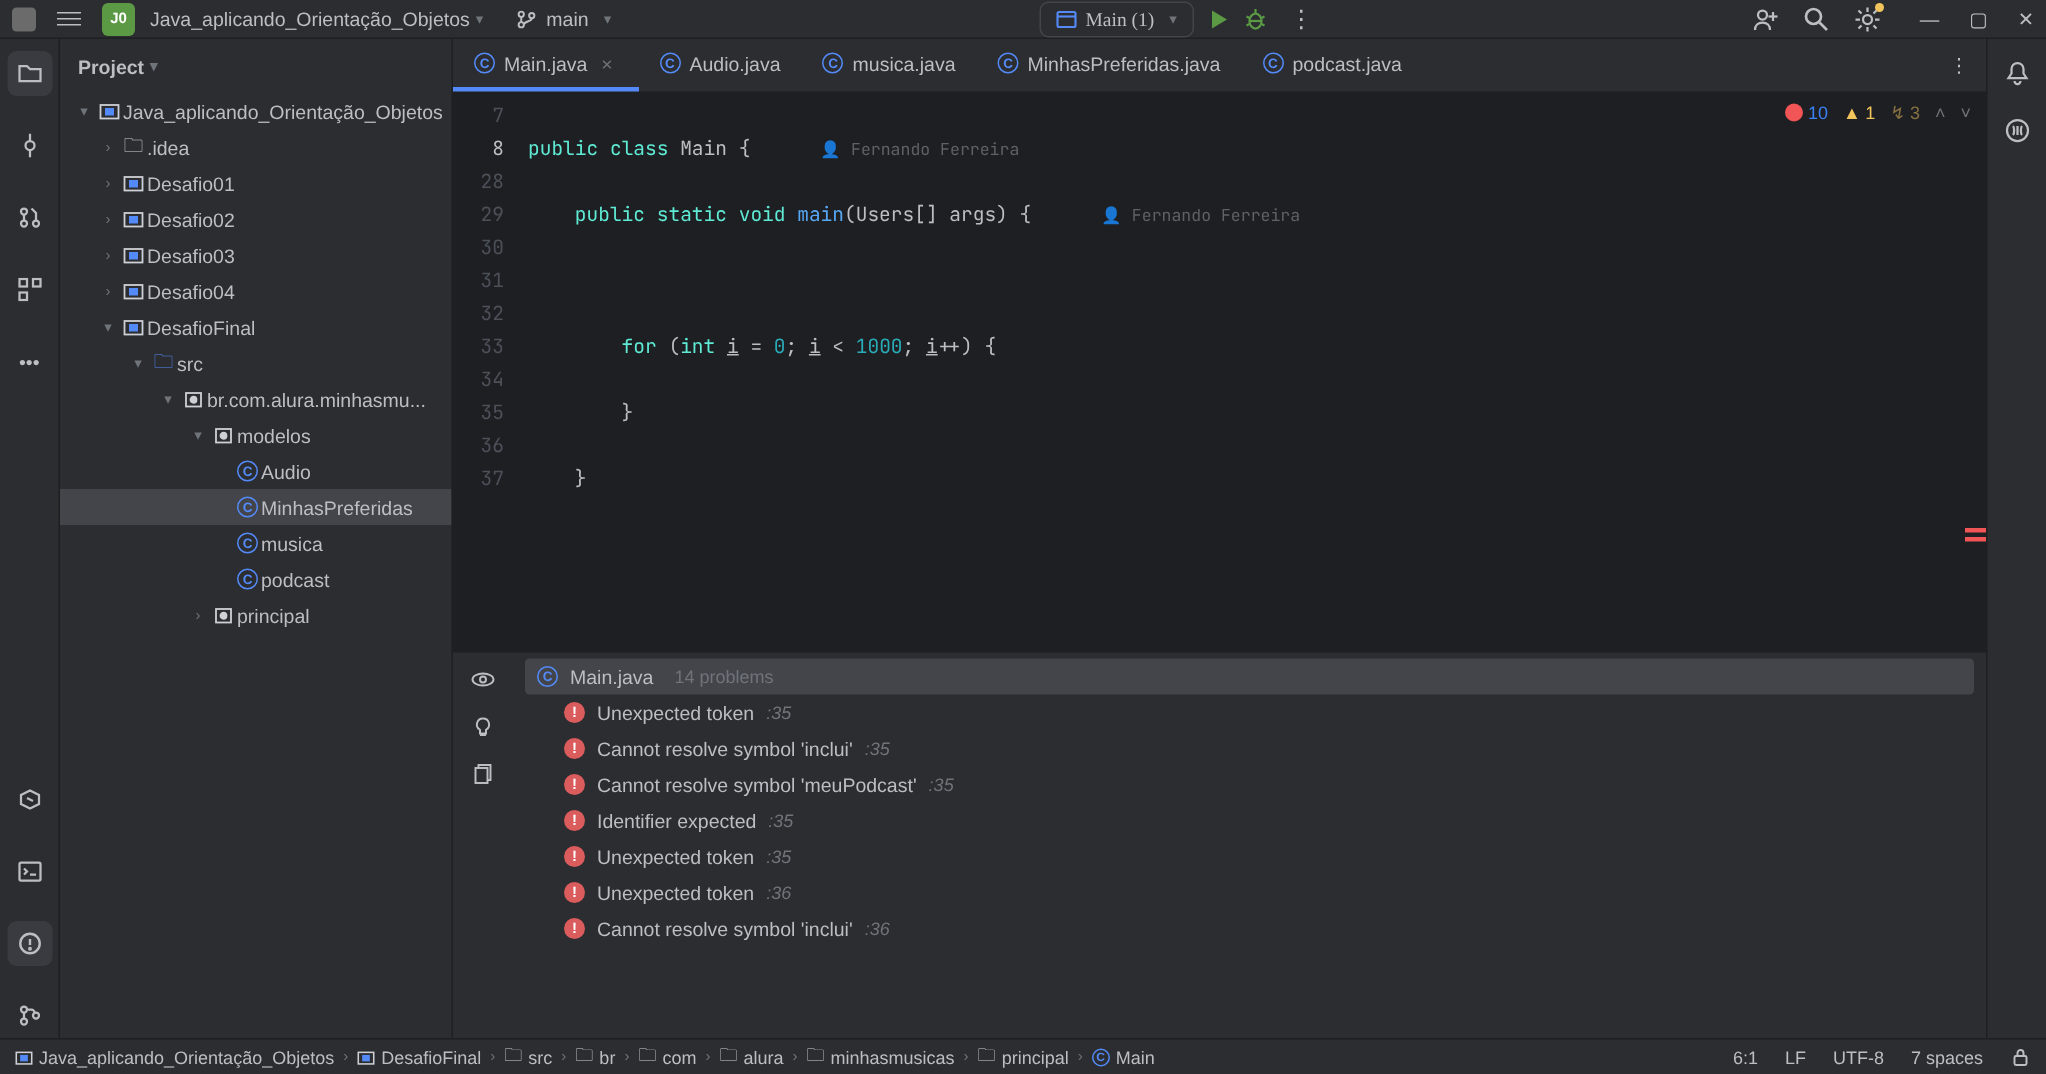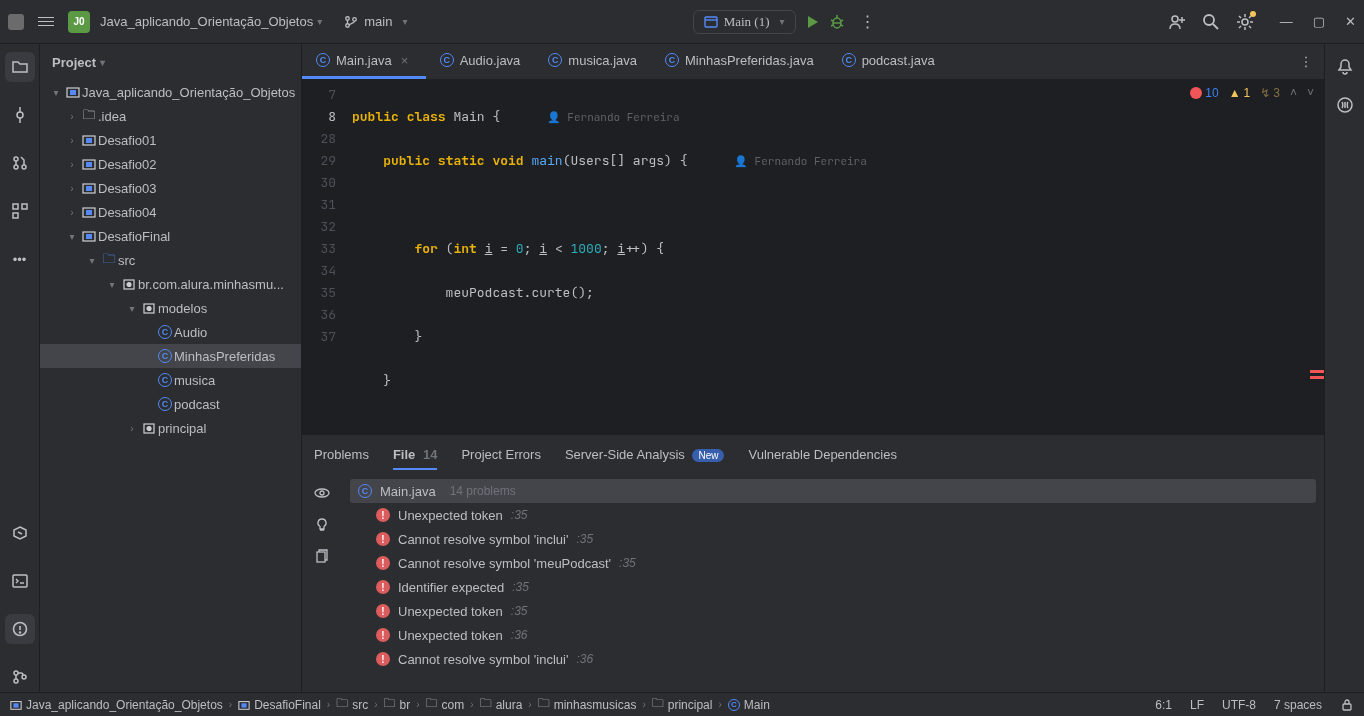--- a/index.html
+++ b/index.html
@@ -10,21 +10,21 @@
       font-size: 13px;
       width: 1364px;
       height: 716px;
       overflow: hidden;
       display: flex;
       flex-direction: column;
     }
     
     
     .titlebar {
-      height: 44px;
+      height: 26px;
       background: #2b2d30;
       display: flex;
       align-items: center;
       padding: 0 8px;
       border-bottom: 1px solid #1e1f22;
     }
     .titlebar-left { display: flex; align-items: center; gap: 10px; }
     .app-icon { width: 16px; height: 16px; background: #6b6b6b; border-radius: 3px; }
     .hamburger { display: flex; flex-direction: column; gap: 3px; cursor: pointer; padding: 4px; }
     .hamburger span { width: 16px; height: 1px; background: #bcbec4; }
@@ -132,21 +132,21 @@
     }
     .gutter-line { height: 22px; padding-right: 16px; line-height: 22px; }
     .code {
       flex: 1; background: #1e1f22;
       font-family: "JetBrains Mono", Consolas, monospace;
       font-size: 13px; line-height: 22px;
       padding-top: 4px; white-space: pre;
       overflow: hidden;
     }
     .code-line { height: 22px; }
-    .kw { color: #eab308; font-weight: bold; }
+    .kw { color: #5eead4; }
     .mtd { color: #56a8f5; }
     .num { color: #2aacb8; }
     .author { color: #5f6163; font-size: 11px; }
     
     .editor-widgets {
       position: absolute; top: 6px; right: 10px;
       display: flex; gap: 10px; align-items: center;
       font-size: 12px;
     }
     .ew-error { color: #3b82f6; display: flex; align-items: center; gap: 3px; }
@@ -550,21 +550,20 @@
         <div class="gutter-line">34</div>
         <div class="gutter-line">35</div>
         <div class="gutter-line">36</div>
         <div class="gutter-line">37</div>
       </div>
       <div class="code">
 <div class="code-line"><span class="kw">public</span><span> </span><span class="kw">class</span><span> Main {      </span><span class="author">👤 </span><span class="author">Fernando Ferreira</span></div>
 <div class="code-line"><span>    </span><span class="kw">public</span><span> </span><span class="kw">static</span><span> </span><span class="kw">void</span><span> </span><span class="mtd">main</span><span>(Users[] args) {      </span><span class="author">👤 </span><span class="author">Fernando Ferreira</span></div>
 <div class="code-line"></div>
 <div class="code-line"><span>        </span><span class="kw">for</span><span> (</span><span class="kw">int</span><span> </span><span style="text-decoration:underline">i</span><span> = </span><span class="num">0</span><span>; </span><span style="text-decoration:underline">i</span><span> &lt; </span><span class="num">1000</span><span>; </span><span style="text-decoration:underline">i</span><span>++) {</span></div>
-<div class="code-line">            meuPodcast.curte();</div>
 <div class="code-line">        }</div>
 <div class="code-line">    }</div>
 <div class="code-line"></div>
 
 
 
 
       </div>
       <div class="editor-right-stripe">
         <div class="stripe-mark" style="top:290px;"></div>
@@ -577,33 +576,20 @@
             <span>10</span>
           </span>
         <span class="ew-warn">▲<span>1</span></span>
         <span class="ew-weak">↯<span>3</span></span>
         <span class="ew-nav">˄</span>
         <span class="ew-nav">˅</span>
       </div>
     </div>
 
     <div class="problems-panel">
-      <div class="problems-tabs">
-        <div class="prob-tab">Problems</div>
-        <div class="prob-tab active">
-          <span>File</span>
-          <span class="count">14</span>
-        </div>
-        <div class="prob-tab">Project Errors</div>
-        <div class="prob-tab">
-          <span>Server-Side Analysis</span>
-          <span class="new-badge">New</span>
-        </div>
-        <div class="prob-tab">Vulnerable Dependencies</div>
-      </div>
       <div class="problems-body">
         <div class="prob-left-icons">
           <svg width="16" height="16" viewBox="0 0 16 16" fill="none" stroke="#bcbec4" stroke-width="1.3">
               <ellipse cx="8" cy="8" rx="7" ry="4"></ellipse>
               <circle cx="8" cy="8" r="2"></circle>
             </svg>
           <svg width="16" height="16" viewBox="0 0 16 16" fill="none" stroke="#bcbec4" stroke-width="1.3">
               <path d="M8 2a4 4 0 0 1 2 7.5V12H6V9.5A4 4 0 0 1 8 2zM6 13h4"></path>
             </svg>
           <svg width="16" height="16" viewBox="0 0 16 16" fill="none" stroke="#bcbec4" stroke-width="1.3">

